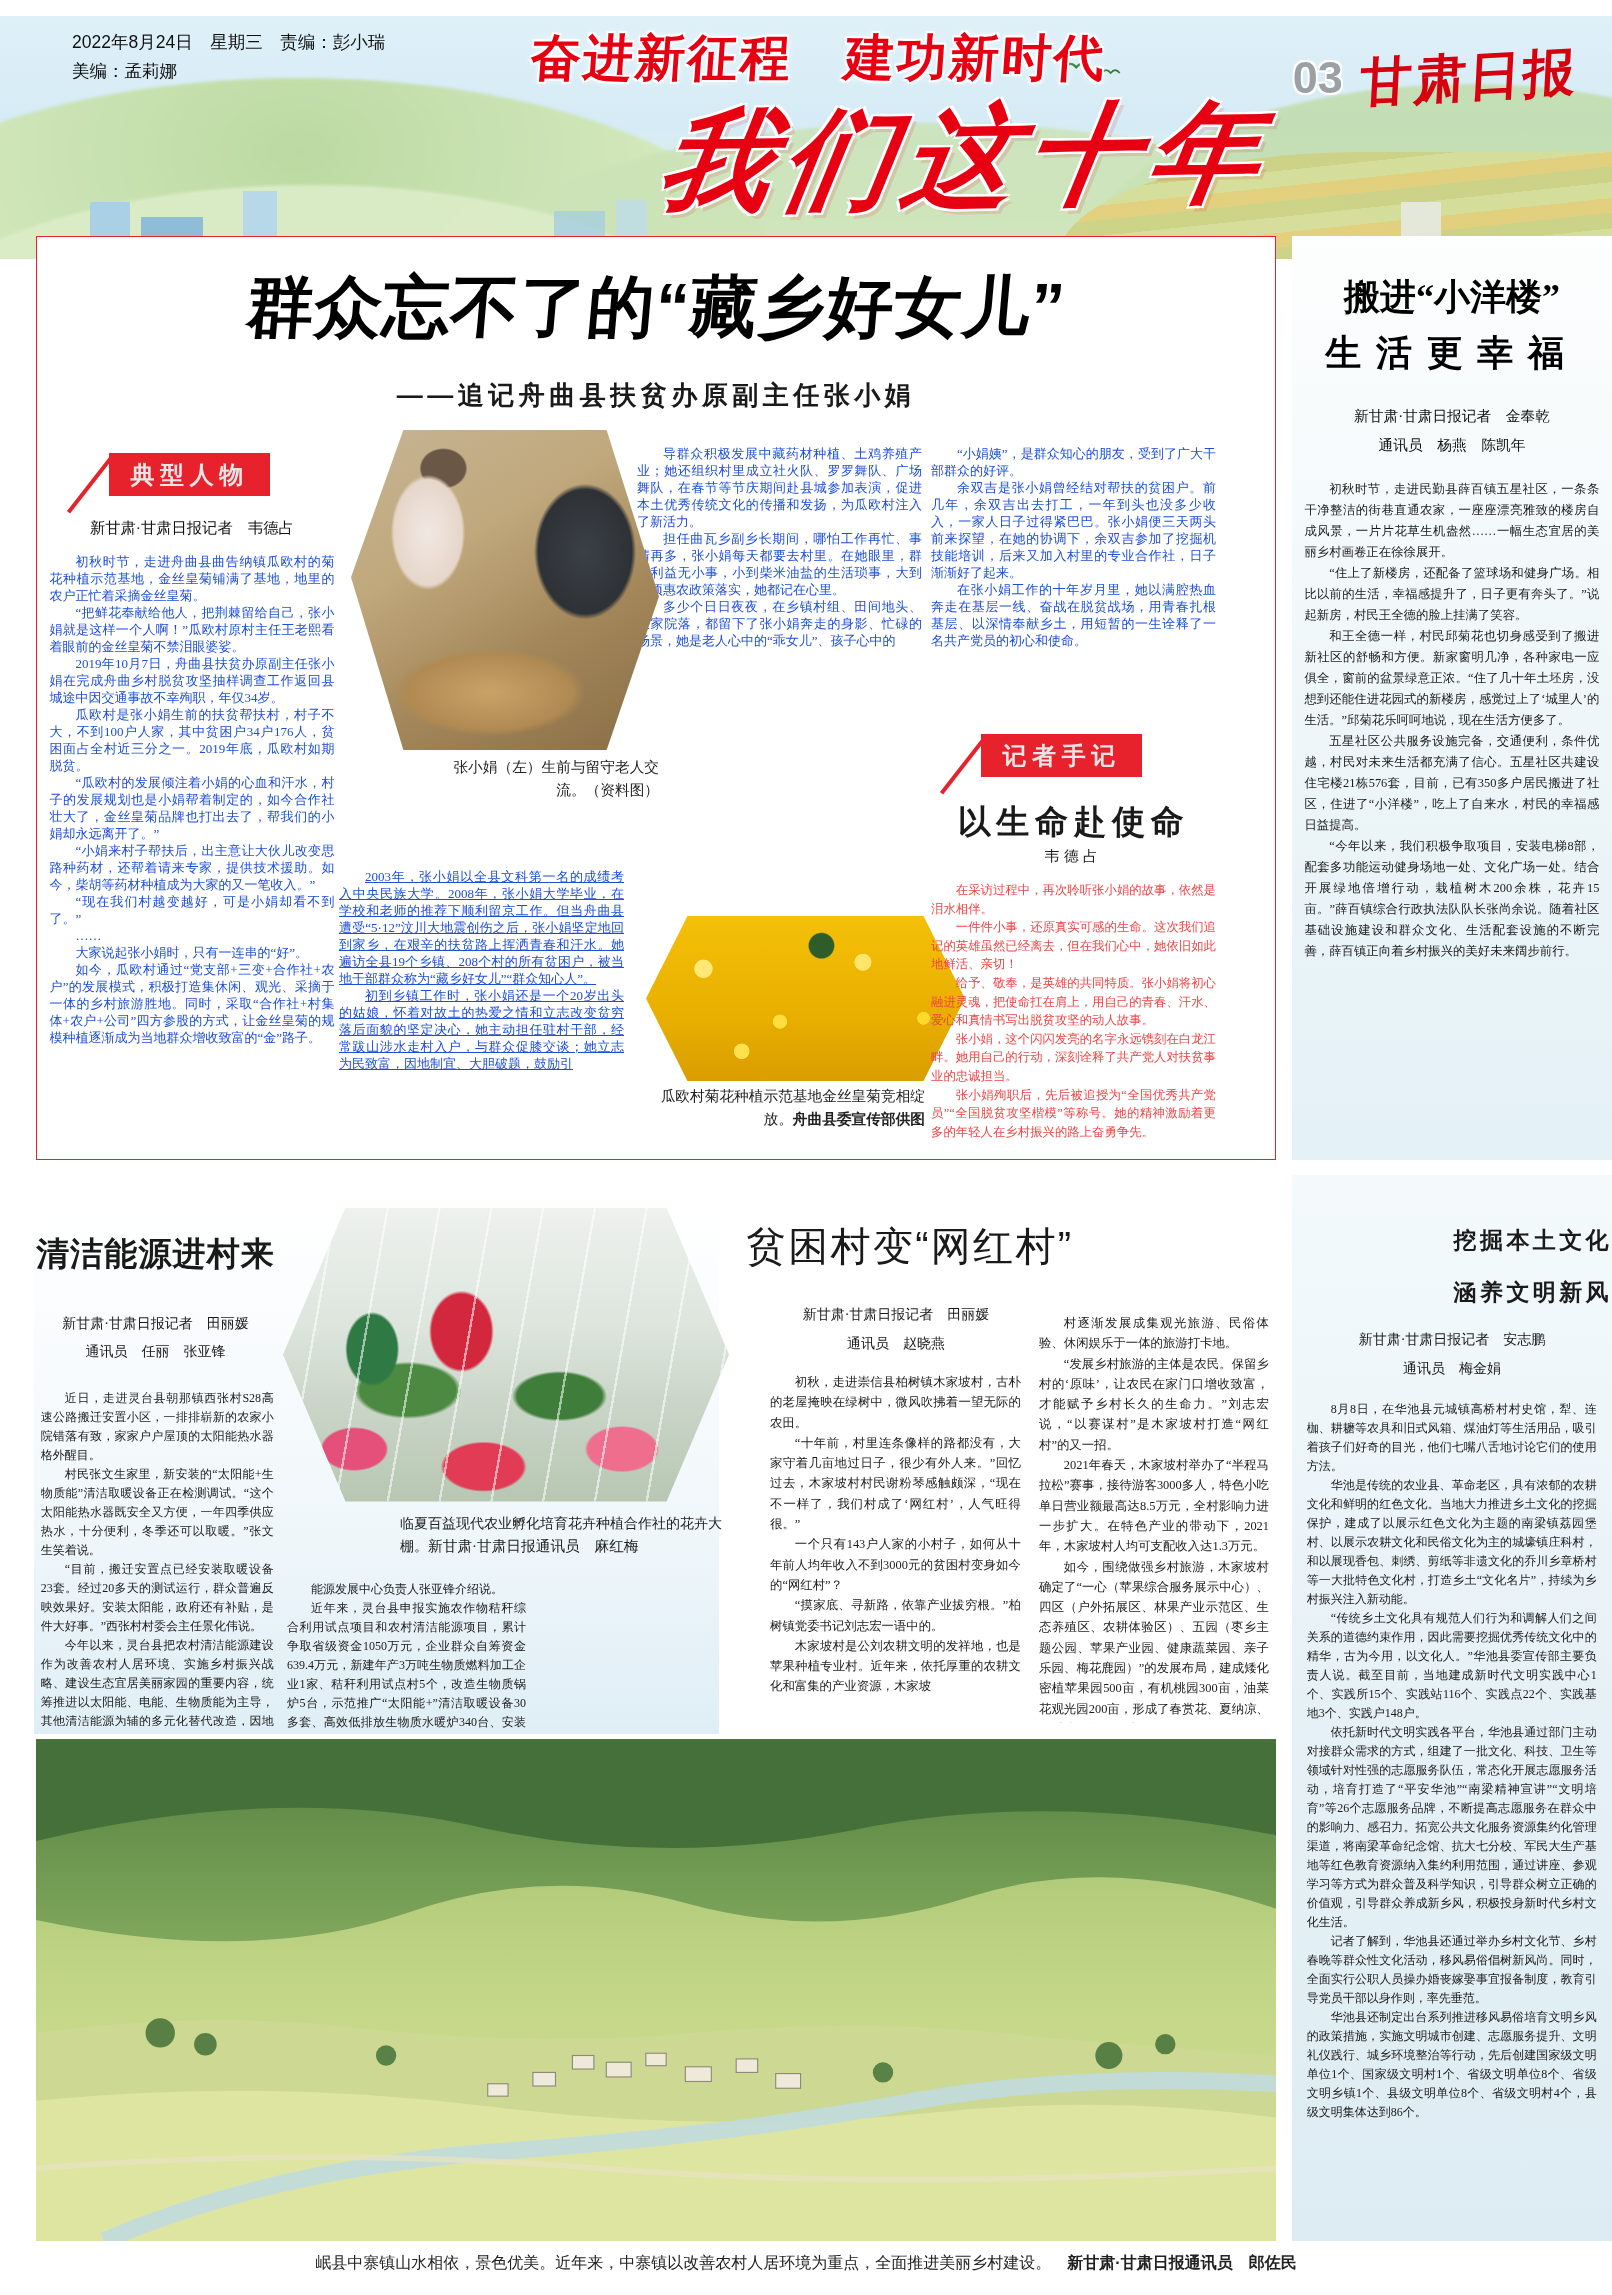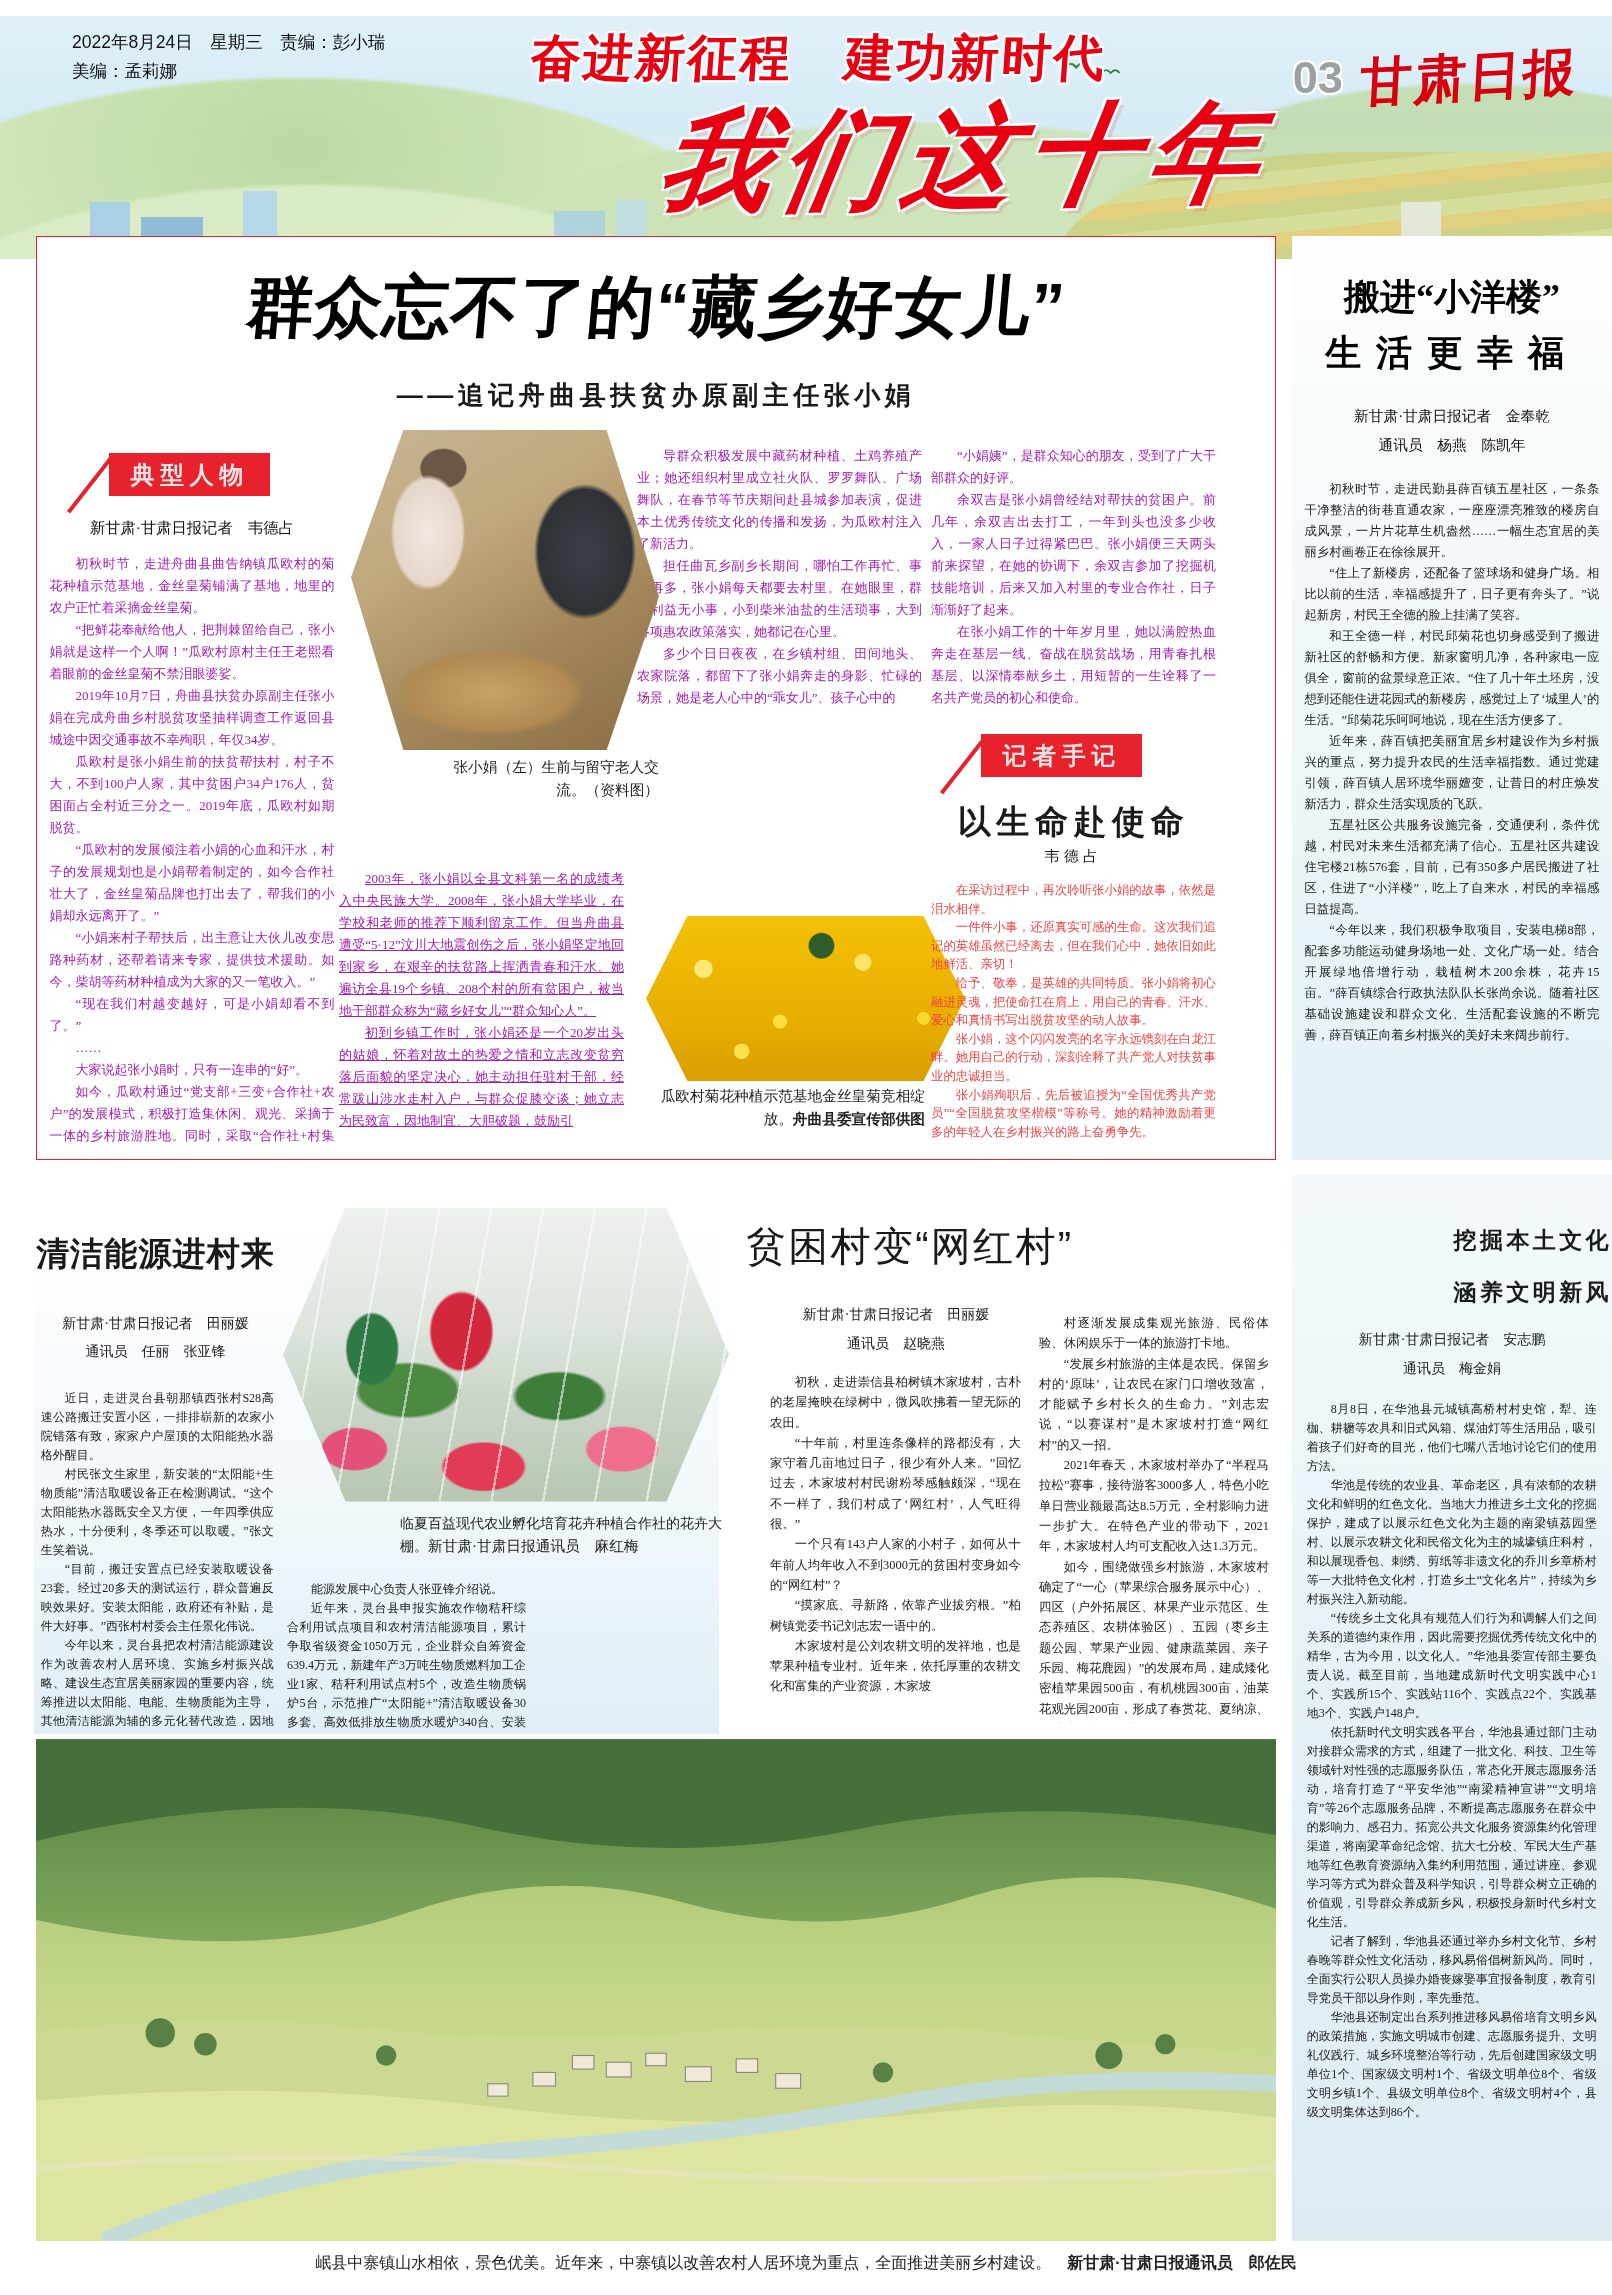--- a/index.html
+++ b/index.html
@@ -48,21 +48,21 @@
               border:1.7px solid #e8222d; background:#fff; }
   .m-headline { position:absolute; left:0; top:25px; width:100%; text-align:center;
                 font-family:"Liberation Sans","DejaVu Sans",sans-serif; font-weight:bold; font-size:67px;
                 letter-spacing:1.1px; transform:skewX(-5deg); color:#000; }
   .m-subhead { position:absolute; left:0; top:141px; width:100%; text-align:center;
                font-family:"Liberation Sans","DejaVu Sans",sans-serif; font-weight:bold; font-size:26px; letter-spacing:4.5px; }
   .badge { position:absolute; background:#e8222d; color:#e5e5e5; font-family:"Liberation Sans","DejaVu Sans",sans-serif;
            font-weight:bold; font-size:24px; letter-spacing:5.6px; padding:5.6px 21.5px; }
   .slash { position:absolute; width:4px; height:73px; background:#e8222d; transform:rotate(38deg); }
   .m-byline { position:absolute; left:12.4px; top:281px; width:285px; text-align:center; font-size:15.3px; color:#111; }
-  .m-col { position:absolute; width:285px; font-size:13px; line-height:22px; text-align:justify; overflow:hidden; color:#a21caf; }
+  .m-col { position:absolute; width:285px; font-size:13px; line-height:17px; text-align:justify; overflow:hidden; color:#1d4ed8; }
   .m-col p, .para { margin:0; text-indent:2em; }
   .hexa { position:absolute; clip-path:polygon(0 46%,17% 0,83% 0,100% 52%,83% 100%,17% 100%); }
   .photo-elder { left:314px; top:193px; width:308px; height:320px;
     background:
       radial-gradient(ellipse 62px 96px at 25% 32%, #f1e8e2 0%, #e6d6ca 55%, transparent 60%),
       radial-gradient(ellipse 40px 34px at 30% 12%, #6b5746 0 55%, transparent 60%),
       radial-gradient(ellipse 85px 113px at 76% 38%, #3b4046 0%, #2e3237 55%, transparent 60%),
       radial-gradient(ellipse 136px 62px at 45% 82%, #c8a267 0%, #b08a52 60%, transparent 70%),
       linear-gradient(150deg,#c6b494 0%,#c0a87c 35%,#a3875a 65%,#8a6d45 100%); }
   .photo-flowers { left:609px; top:679px; width:319px; height:165px;
@@ -229,21 +229,20 @@
 
   <aside class="rail-top">
     <h2 class="r-headline" style="top:37px;">搬进“小洋楼”</h2>
     <h2 class="r-headline" style="top:93px; letter-spacing:14.7px;">生活更幸福</h2>
     <div class="r-byline" style="top:171px;">新甘肃·甘肃日报记者　金奉乾</div>
     <div class="r-byline" style="top:200px;">通讯员　杨燕　陈凯年</div>
     <div class="r-body">
         <p class="para">初秋时节，走进民勤县薛百镇五星社区，一条条干净整洁的街巷直通农家，一座座漂亮雅致的楼房自成风景，一片片花草生机盎然……一幅生态宜居的美丽乡村画卷正在徐徐展开。</p>
         <p class="para">“住上了新楼房，还配备了篮球场和健身广场。相比以前的生活，幸福感提升了，日子更有奔头了。”说起新房，村民王全德的脸上挂满了笑容。</p>
         <p class="para">和王全德一样，村民邱菊花也切身感受到了搬进新社区的舒畅和方便。新家窗明几净，各种家电一应俱全，窗前的盆景绿意正浓。“住了几十年土坯房，没想到还能住进花园式的新楼房，感觉过上了‘城里人’的生活。”邱菊花乐呵呵地说，现在生活方便多了。</p>
-        <p class="para">近年来，薛百镇把美丽宜居乡村建设作为乡村振兴的重点，努力提升农民的生活幸福指数。通过党建引领，薛百镇人居环境华丽嬗变，让昔日的村庄焕发新活力，群众生活实现质的飞跃。</p>
         <p class="para">五星社区公共服务设施完备，交通便利，条件优越，村民对未来生活都充满了信心。五星社区共建设住宅楼21栋576套，目前，已有350多户居民搬进了社区，住进了“小洋楼”，吃上了自来水，村民的幸福感日益提高。</p>
         <p class="para">“今年以来，我们积极争取项目，安装电梯8部，配套多功能运动健身场地一处、文化广场一处。结合开展绿地倍增行动，栽植树木200余株，花卉15亩。”薛百镇综合行政执法队队长张尚余说。随着社区基础设施建设和群众文化、生活配套设施的不断完善，薛百镇正向着乡村振兴的美好未来阔步前行。</p>
       </div>
   </aside>
 
   <section class="energy">
     <h2 class="e-headline">清洁能源进村来</h2>
     <div class="e-byline" style="top:112px;">新甘肃·甘肃日报记者　田丽媛</div>
     <div class="e-byline" style="top:140px;">通讯员　任丽　张亚锋</div>
     <div class="e-col1">

